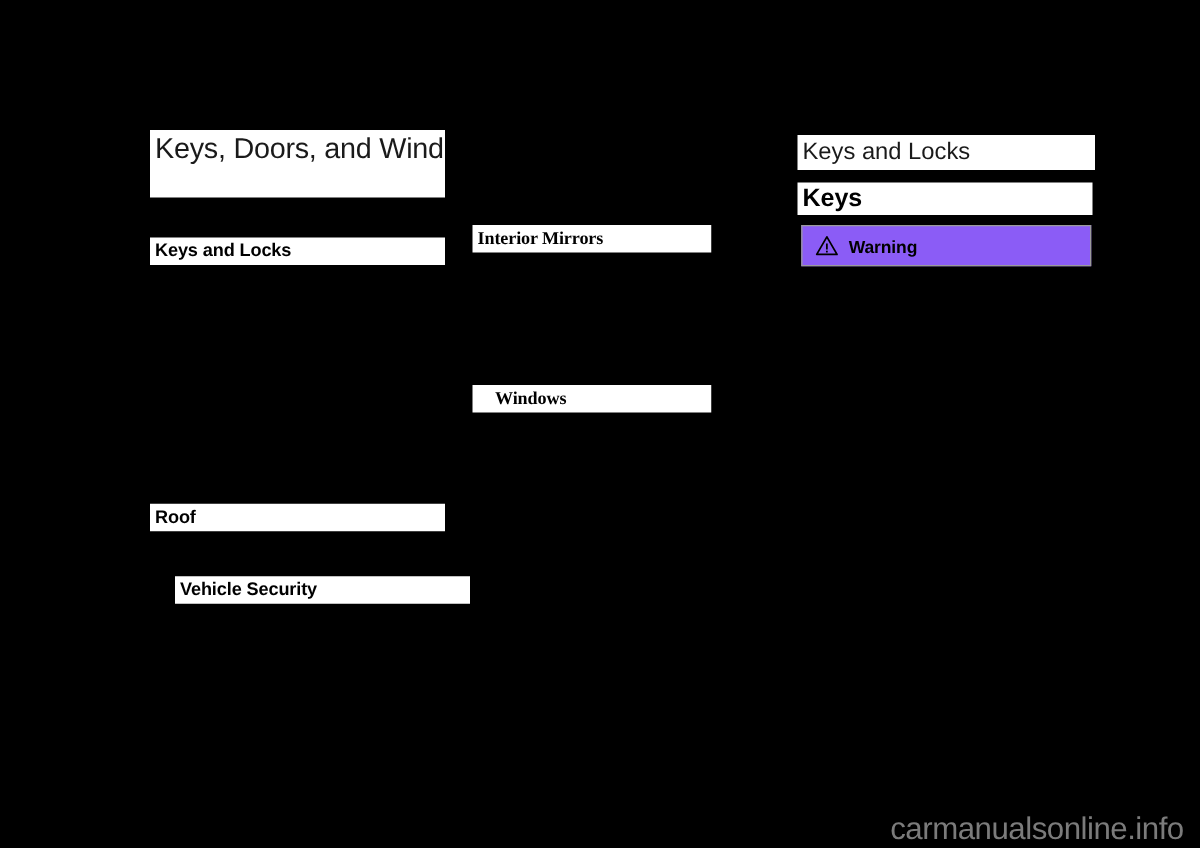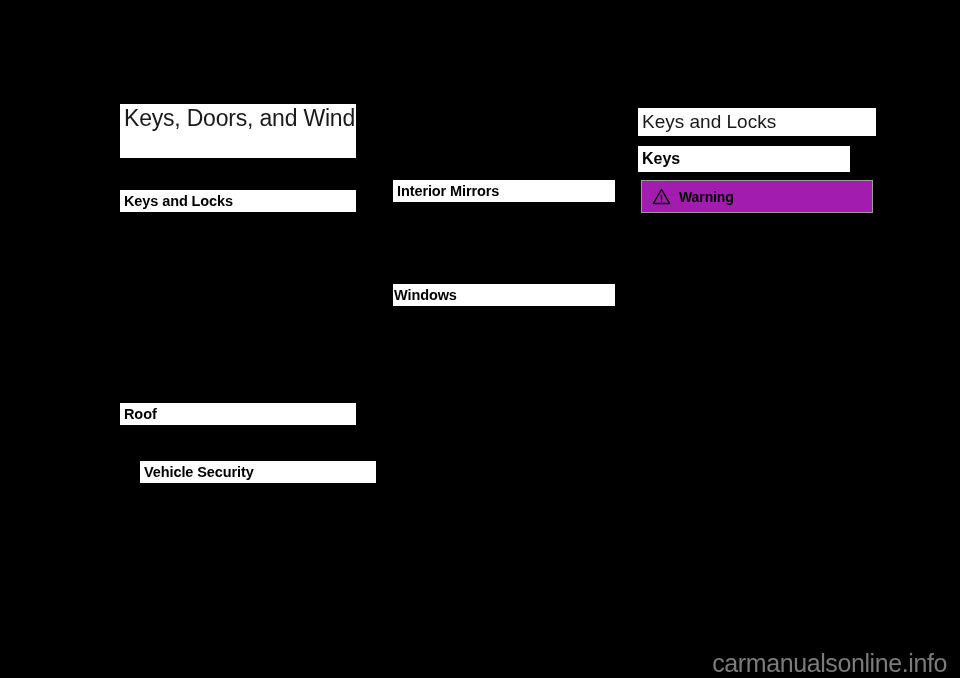--- a/index.html
+++ b/index.html
@@ -55,54 +55,54 @@
     height: 22px;
     font-size: 14.5px;
     font-weight: bold;
     letter-spacing: -0.1px;
     padding-left: 4px;
   }
 
   
   .col1 { left: 120px; width: 236px; }
   
-  .col2 { left: 393px; width: 222px; }
+  .col2 { left: 378px; width: 191px; font-family: Liberation Serif, serif; }
 
-  .flush { padding-left: 1px; }
+  .flush { padding-left: 18px; margin-top: 24px; }
 
   
   .running-head {
     left: 638px;
     top: 108px;
     width: 238px;
     height: 28px;
     font-size: 19px;
     font-weight: 400;
     color: #1a1a1a;
     padding-left: 4px;
   }
 
   .section-heading {
     left: 638px;
     top: 146px;
-    width: 212px;
+    width: 236px;
     height: 26px;
-    font-size: 16px;
+    font-size: 20px;
     font-weight: bold;
     padding-left: 4px;
   }
 
   
   .warning-box {
     position: absolute;
     left: 641px;
     top: 180px;
     width: 232px;
     height: 33px;
-    background: #a21caf;
+    background: #8b5cf6;
     border: 1px solid #9a9a9a;
     box-sizing: border-box;
     display: flex;
     align-items: center;
     padding-left: 10px;
   }
   .warning-icon {
     width: 19px;
     height: 17px;
     margin-right: 8px;

